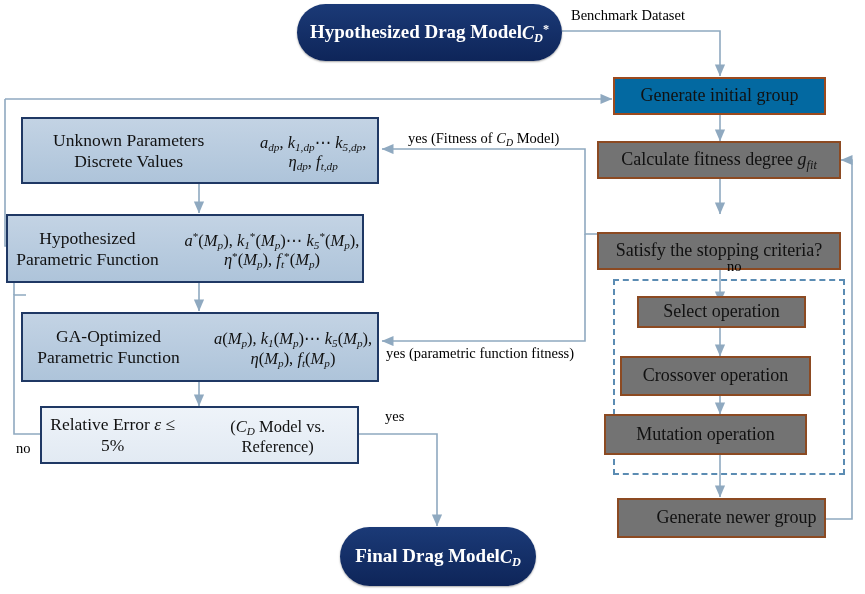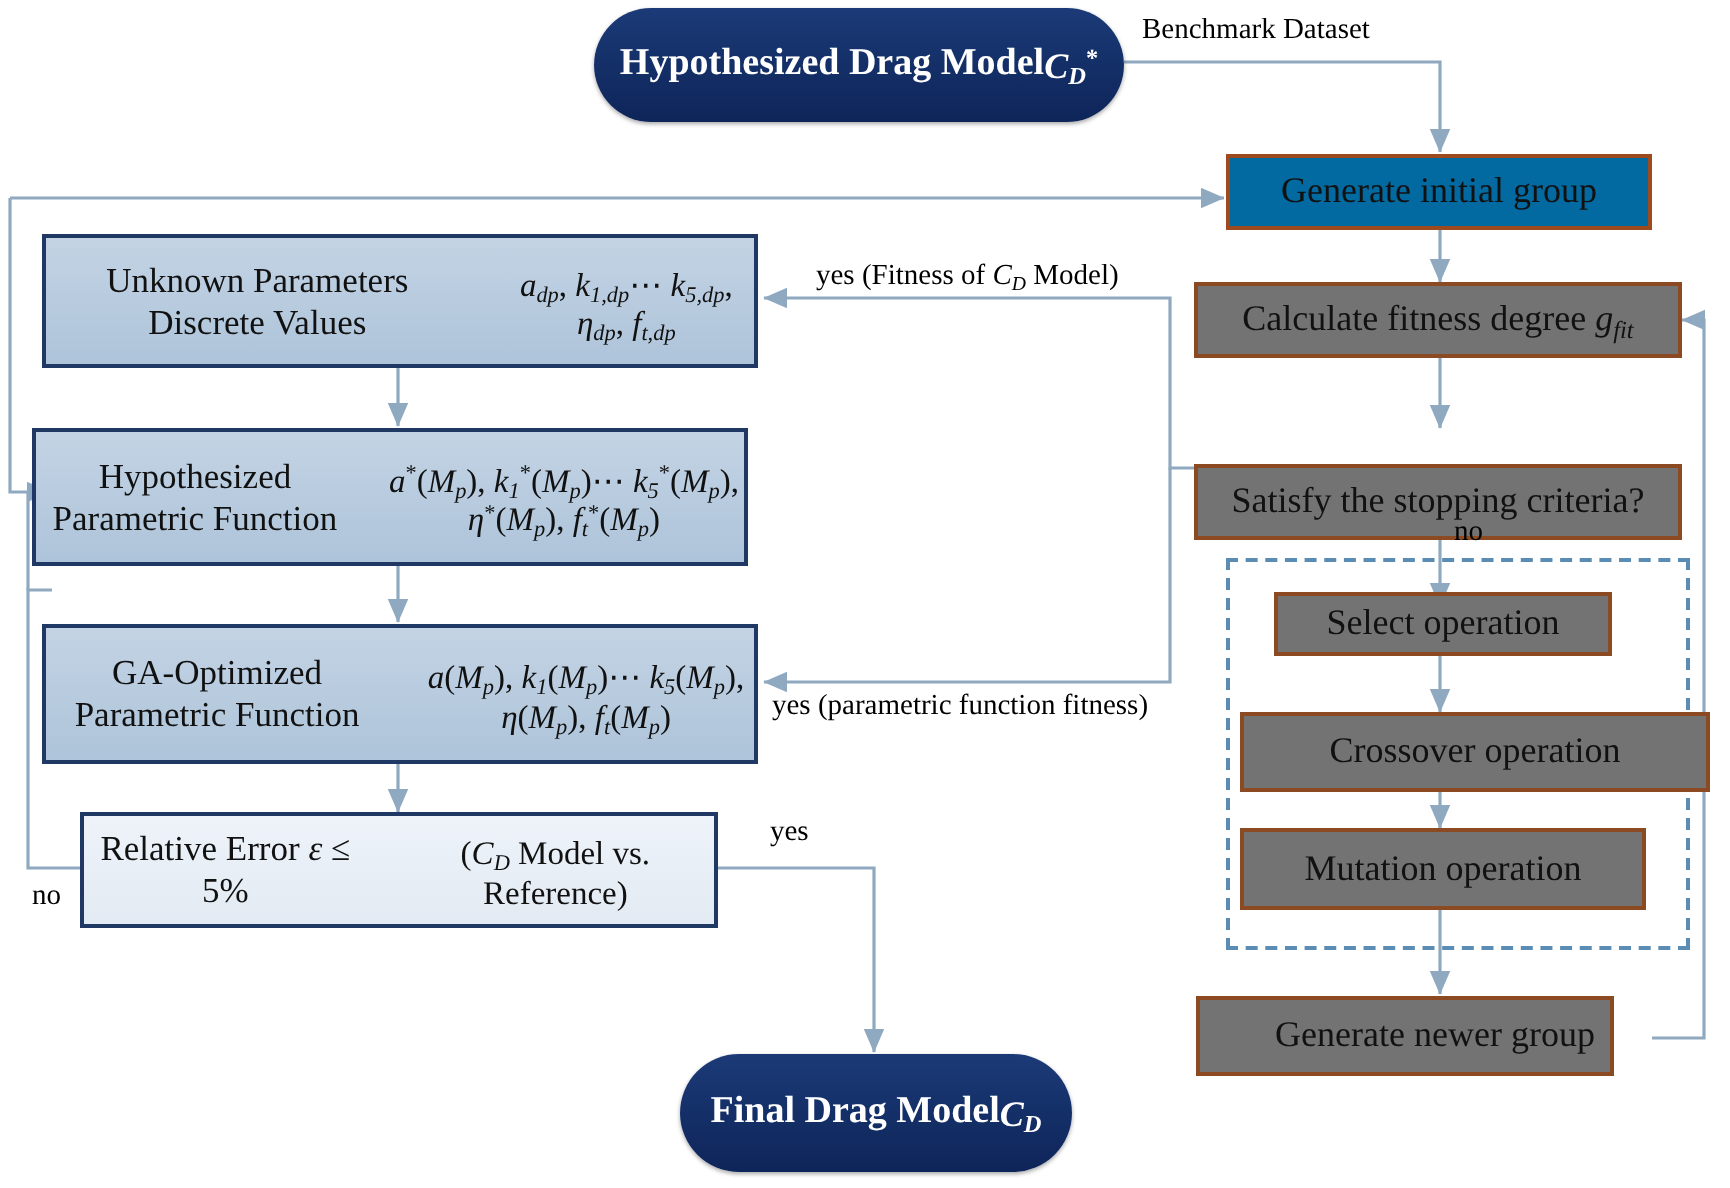--- a/index.html
+++ b/index.html
@@ -147,21 +147,21 @@
 
   <div class="node blue" style="left:21px; top:117px; width:358px; height:67px;">
     <div class="l1">Unknown Parameters Discrete Values</div>
     <div class="l2">
       <span class="it">a</span><sub>dp</sub>, <span class="it">k</span><sub>1,dp</sub>⋯
       <span class="it">k</span><sub>5,dp</sub>, <span class="it">η</span><sub>dp</sub>,
       <span class="it">f</span><sub>t,dp</sub>
     </div>
   </div>
 
-  <div class="node blue" style="left:16px; top:214px; width:358px; height:69px;">
+  <div class="node blue" style="left:6px; top:214px; width:358px; height:69px;">
     <div class="l1">Hypothesized Parametric Function</div>
     <div class="l2">
       <span class="it">a</span><sup>*</sup>(<span class="it">M</span><sub>p</sub>),
       <span class="it">k</span><sub>1</sub><sup>*</sup>(<span class="it">M</span><sub>p</sub>)⋯
       <span class="it">k</span><sub>5</sub><sup>*</sup>(<span class="it">M</span><sub>p</sub>),
       <span class="it">η</span><sup>*</sup>(<span class="it">M</span><sub>p</sub>),
       <span class="it">f</span><sub>t</sub><sup>*</sup>(<span class="it">M</span><sub>p</sub>)
     </div>
   </div>
 
@@ -198,29 +198,29 @@
   <div class="node whitebox" style="left:597px; top:232px; width:244px; height:38px;">
     <div>Satisfy the stopping criteria?</div>
   </div>
 
   <div class="dashgroup" style="left:613px; top:279px; width:232px; height:196px;"></div>
 
   <div class="node whitebox" style="left:637px; top:296px; width:169px; height:32px;">
     <div>Select operation</div>
   </div>
 
-  <div class="node whitebox" style="left:620px; top:356px; width:235px; height:40px;text-align:right;">
+  <div class="node whitebox" style="left:620px; top:356px; width:191px; height:40px;text-align:right;">
     <div>Crossover operation</div>
   </div>
 
-  <div class="node whitebox" style="left:620px; top:414px; width:203px; height:41px;">
+  <div class="node whitebox" style="left:604px; top:414px; width:203px; height:41px;">
     <div>Mutation operation</div>
   </div>
 
-  <div class="node whitebox" style="left:598px; top:498px; width:209px; height:40px;padding-left:30px;">
+  <div class="node whitebox" style="left:617px; top:498px; width:209px; height:40px;padding-left:30px;">
     <div>Generate newer group</div>
   </div>
 
   <div class="node terminal" style="left:340px; top:527px; width:196px; height:59px;">
     <div class="l1">Final Drag Model</div>
     <div class="l2">
       <span class="it">C</span><sub>D</sub>
     </div>
   </div>
 

